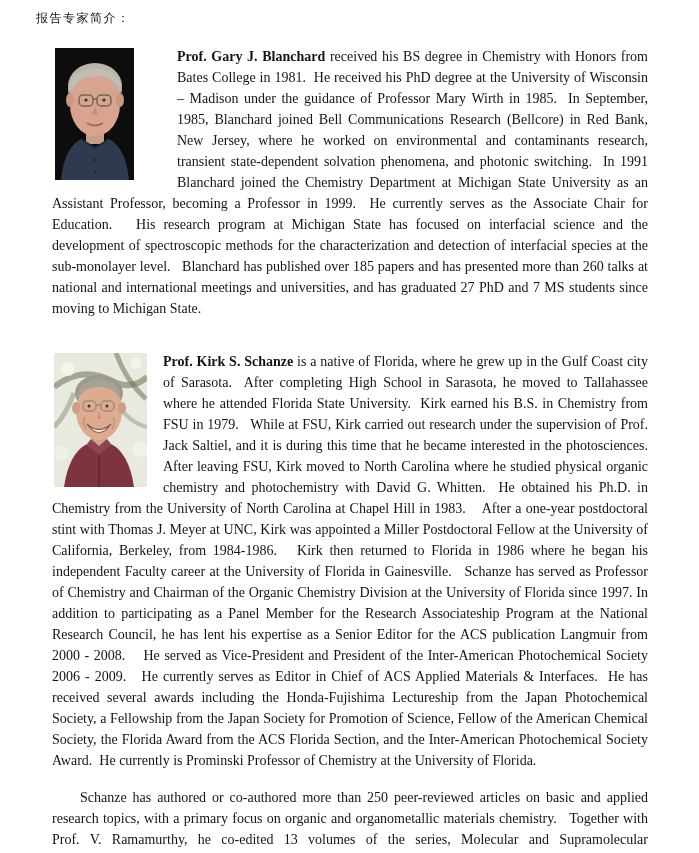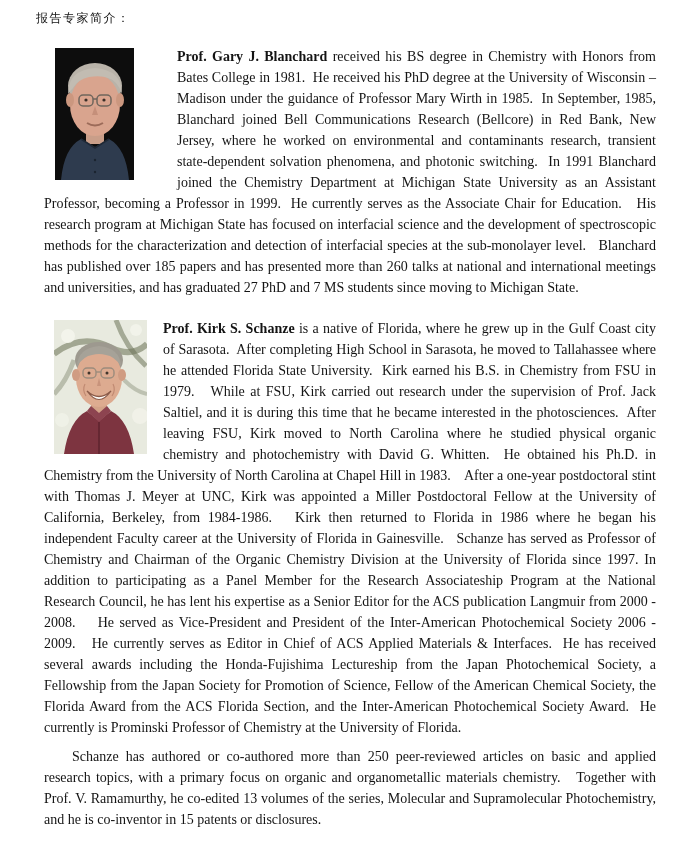--- a/index.html
+++ b/index.html
@@ -25,21 +25,21 @@
   .bio::after { content: ""; display: block; clear: both; height: 0; }
   .bio-2 { margin-top: 12px; }
   .photo {
     float: left;
     overflow: hidden;
   }
   .photo svg { display: block; }
   .photo-1 { width: 79px; height: 132px; margin: 2px 43px 12px 19px; }
   .photo-2 { width: 93px; height: 134px; margin: 2px 16px 10px 18px; }
   .para {
-    margin: 8px;
+    margin: 16px;
     text-align: justify;
     white-space: pre-wrap;
   }
   .para.indent { text-indent: 28px; }
   .run-bold { font-weight: bold; }
   .run-italic { }
 </style>
 </head>
 <body>
 

